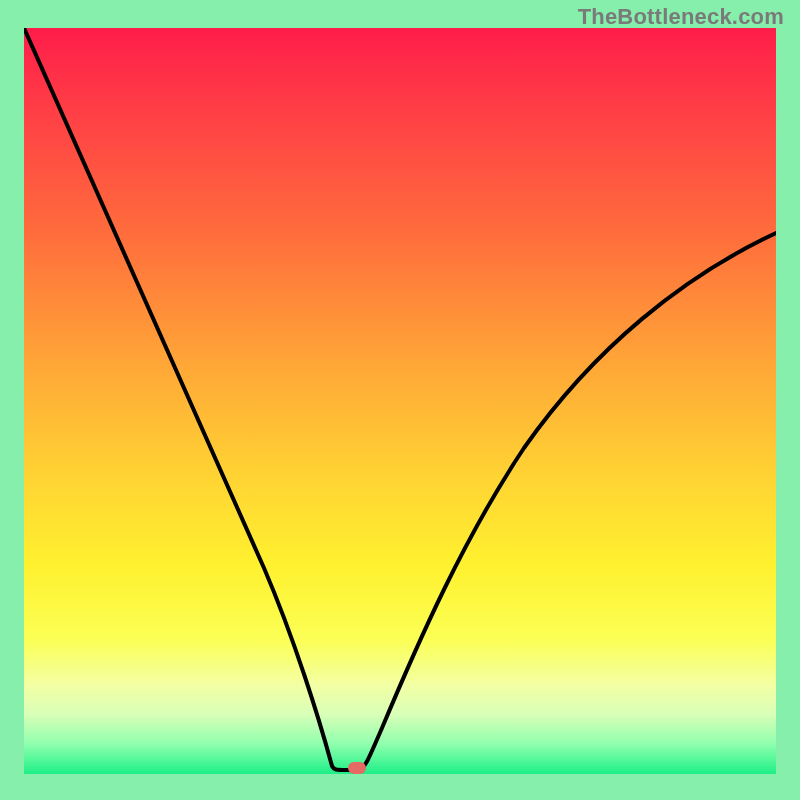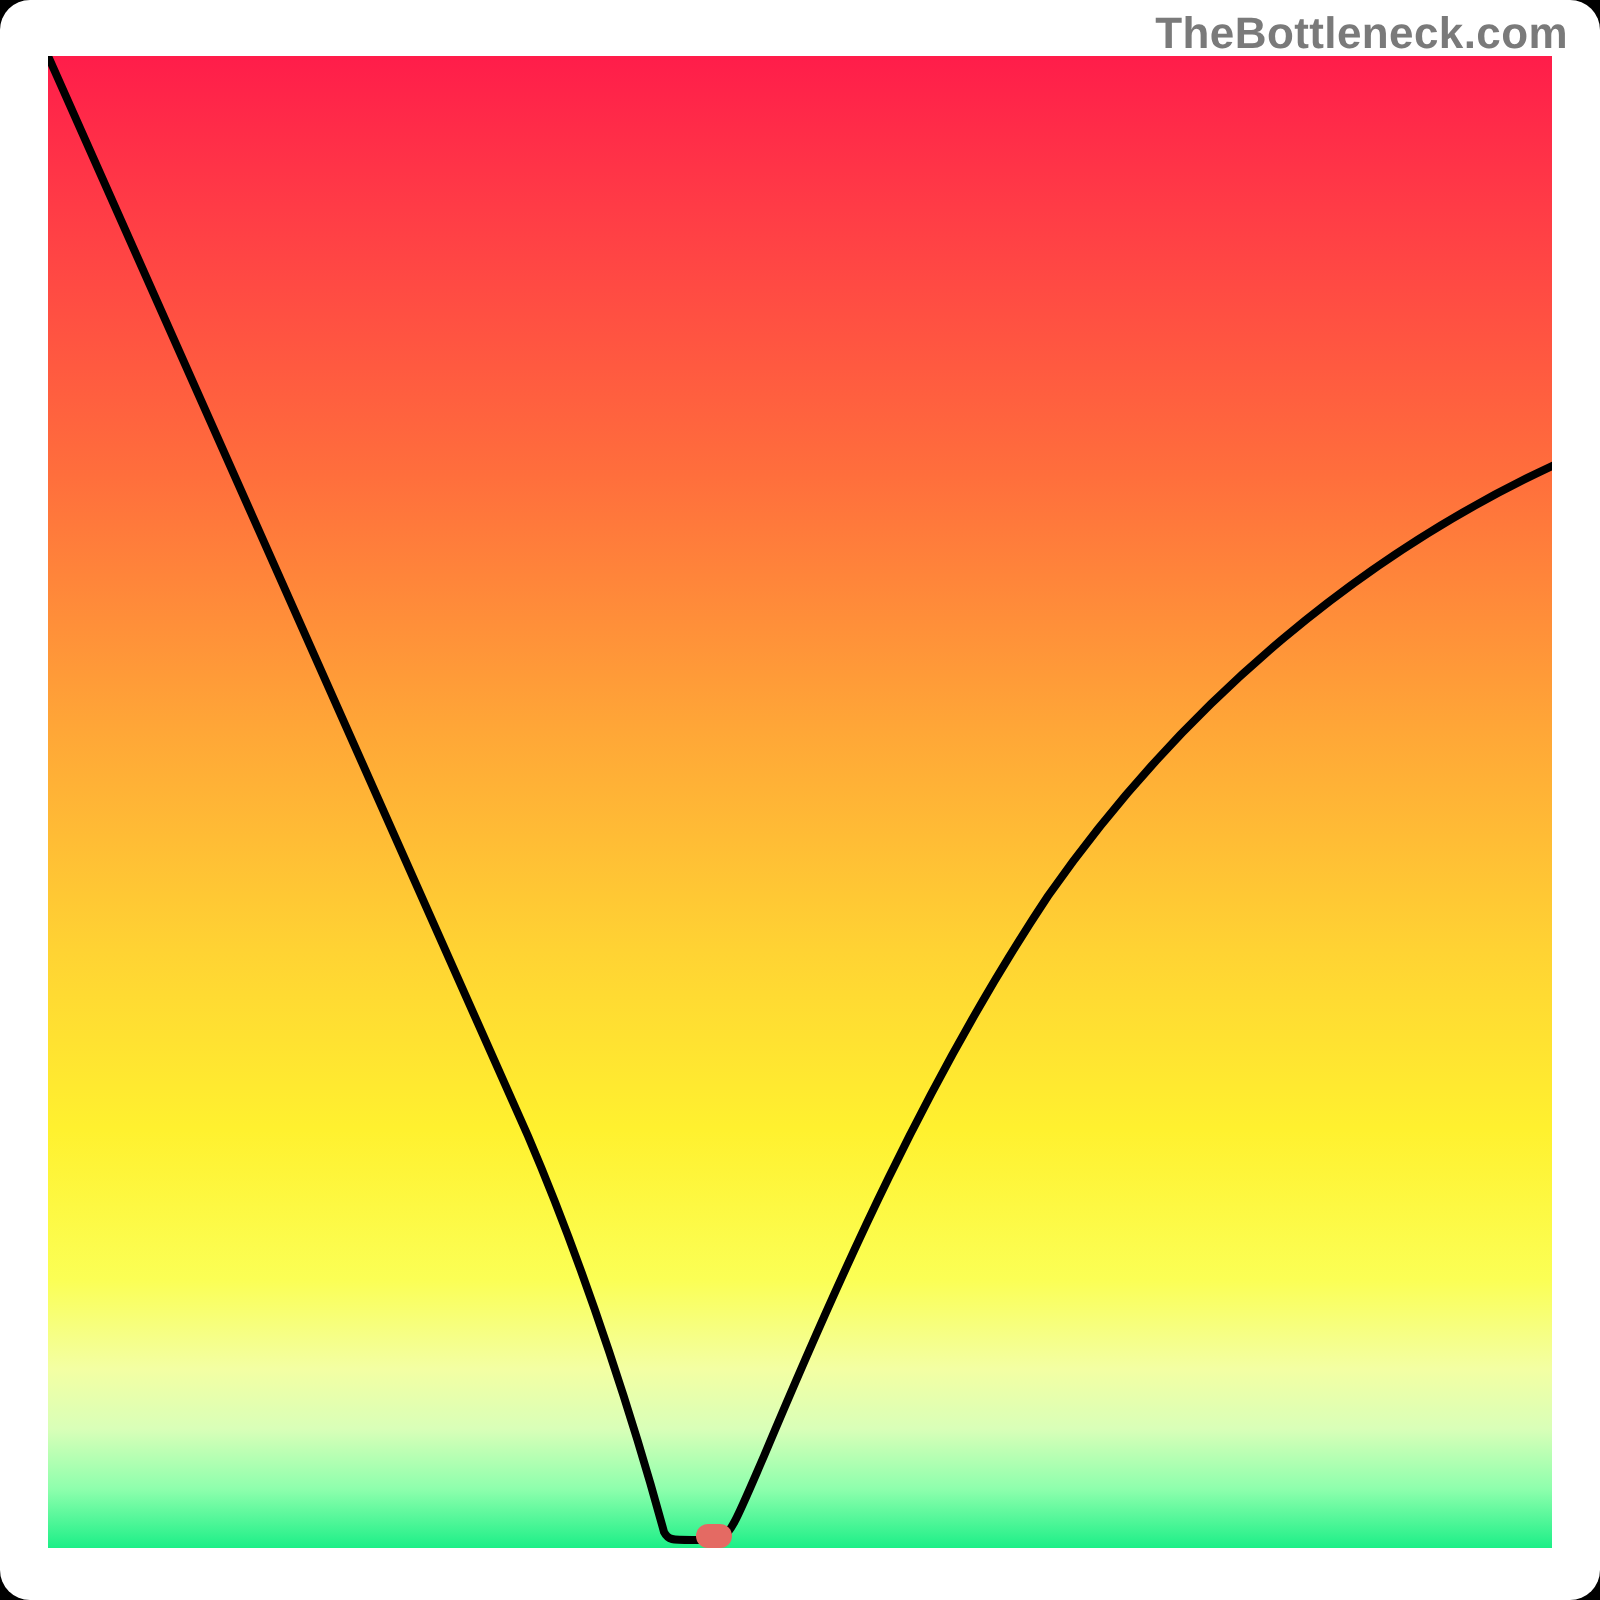--- a/index.html
+++ b/index.html
@@ -8,22 +8,21 @@
     width: 800px;
     height: 800px;
     background: #000;
     font-family: Arial, Helvetica, sans-serif;
     overflow: hidden;
   }
   .frame {
     position: relative;
     width: 800px;
     height: 800px;
-    background: #ffffff;
-    border-radius: 15px;
+    background: #86efac;
   }
   .watermark {
     position: absolute;
     top: 4px;
     right: 16px;
     font-size: 22px;
     font-weight: 600;
     color: #7a7a7a;
     letter-spacing: 0.2px;
     z-index: 4;

